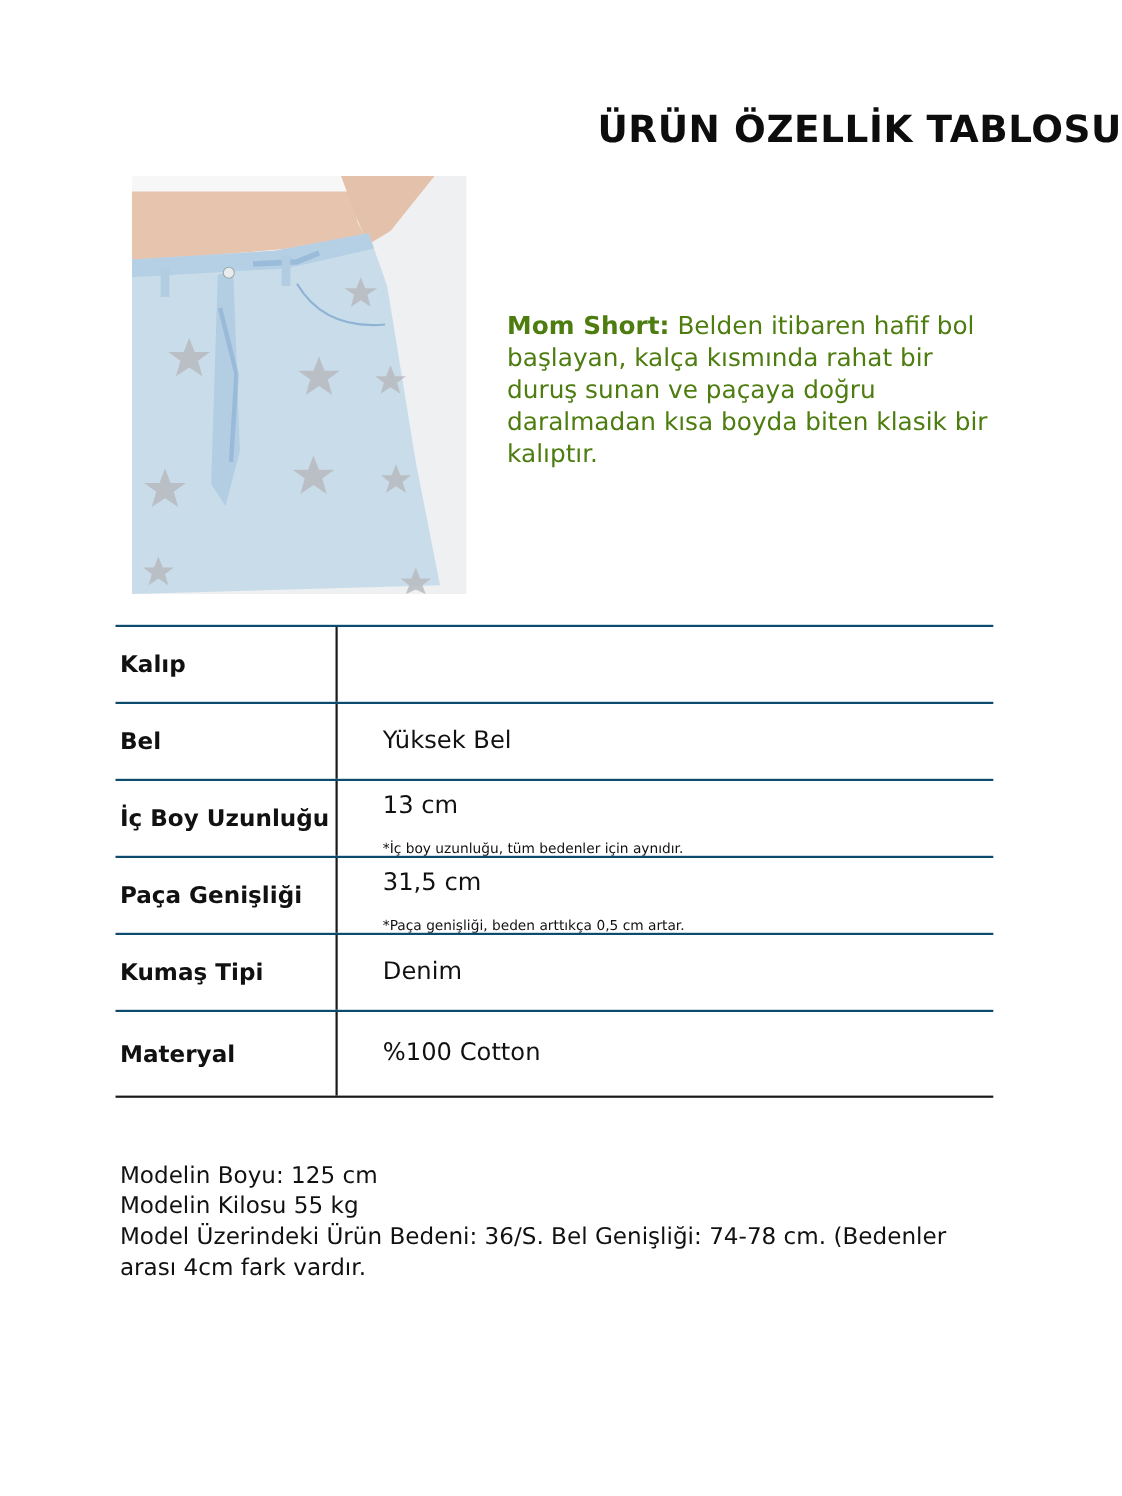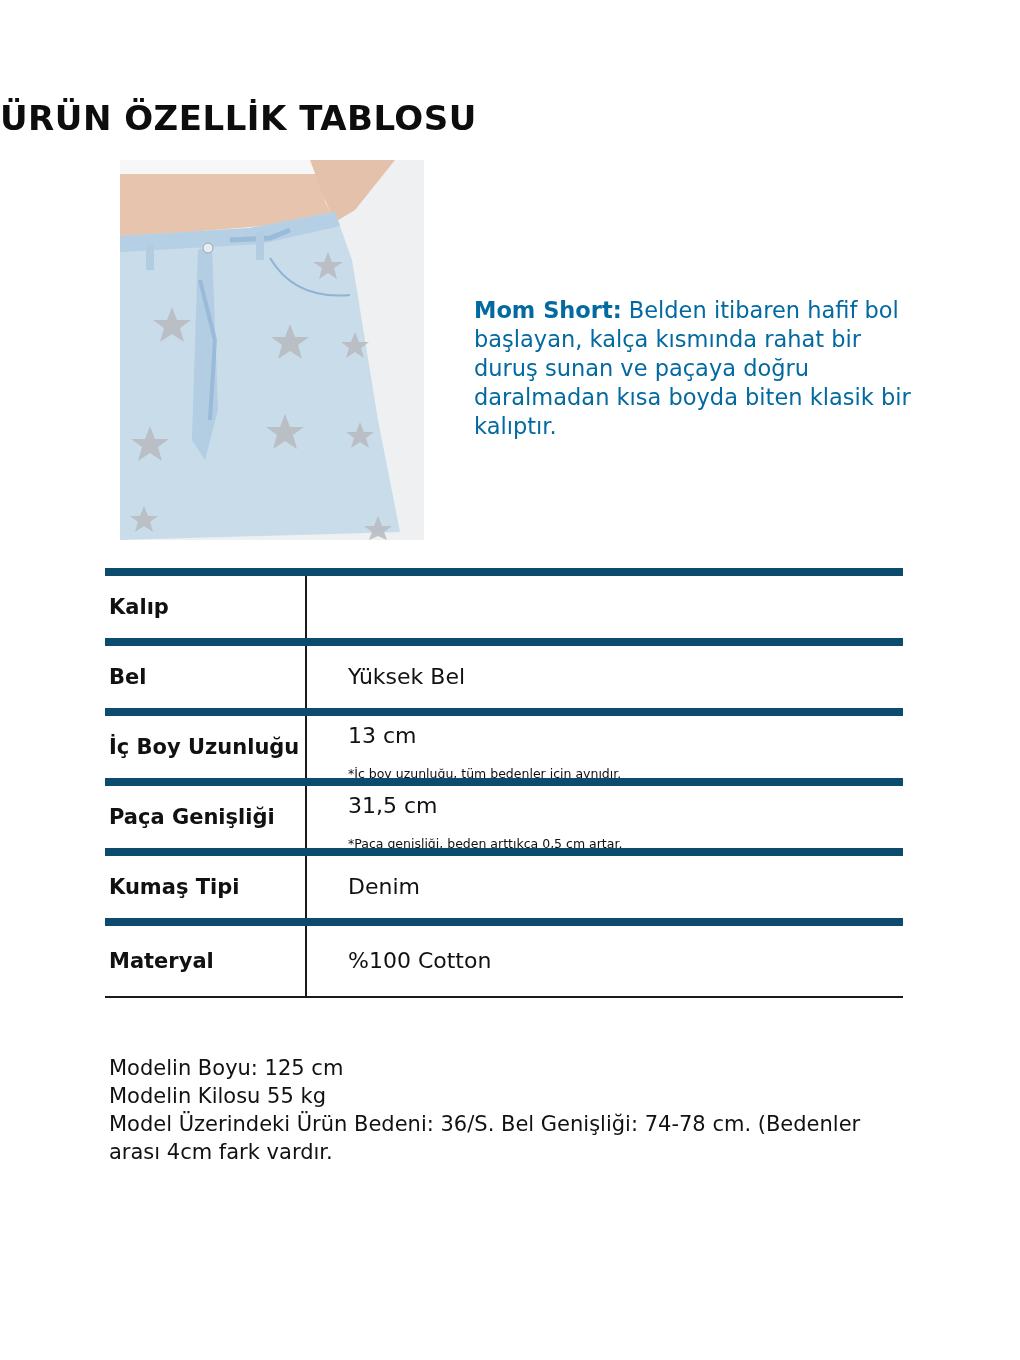--- a/index.html
+++ b/index.html
@@ -13,21 +13,21 @@
       position: relative;
       overflow: hidden;
       font-family: "DejaVu Sans", sans-serif;
       color: #111111;
     }
     .title {
       position: absolute;
       top: 98px;
       left: 0;
       width: 1020px;
-      text-align: left;
+      text-align: right;
       font-size: 34px;
       font-weight: bold;
       letter-spacing: 0.5px;
       margin: 0;
       color: #0d0d0d;
     }
     .photo {
       position: absolute;
       left: 120px;
       top: 160px;
@@ -37,36 +37,36 @@
       background: #eef0f2;
     }
     .photo svg { display: block; }
     .description {
       position: absolute;
       left: 461px;
       top: 283px;
       width: 450px;
       font-size: 22.5px;
       line-height: 29px;
-      color: #0369a1;
-      margin: 13px;
+      color: #4d7c0f;
+      margin: 0;
     }
     .description .lead { font-weight: bold; }
 
     .spec-table {
       position: absolute;
       left: 105px;
       top: 568px;
       width: 798px;
       border-collapse: collapse;
     }
     .spec-row {
       position: relative;
       height: 70px;
-      border-top: 8px solid #0c4a6e;
+      border-top: 2px solid #0c4a6e;
       box-sizing: border-box;
     }
     .spec-row.last { border-bottom: 2px solid #1a1a1a; height: 80px; }
     .spec-label {
       position: absolute;
       left: 0;
       top: 0;
       width: 202px;
       height: 100%;
       border-right: 2px solid #1a1a1a;

